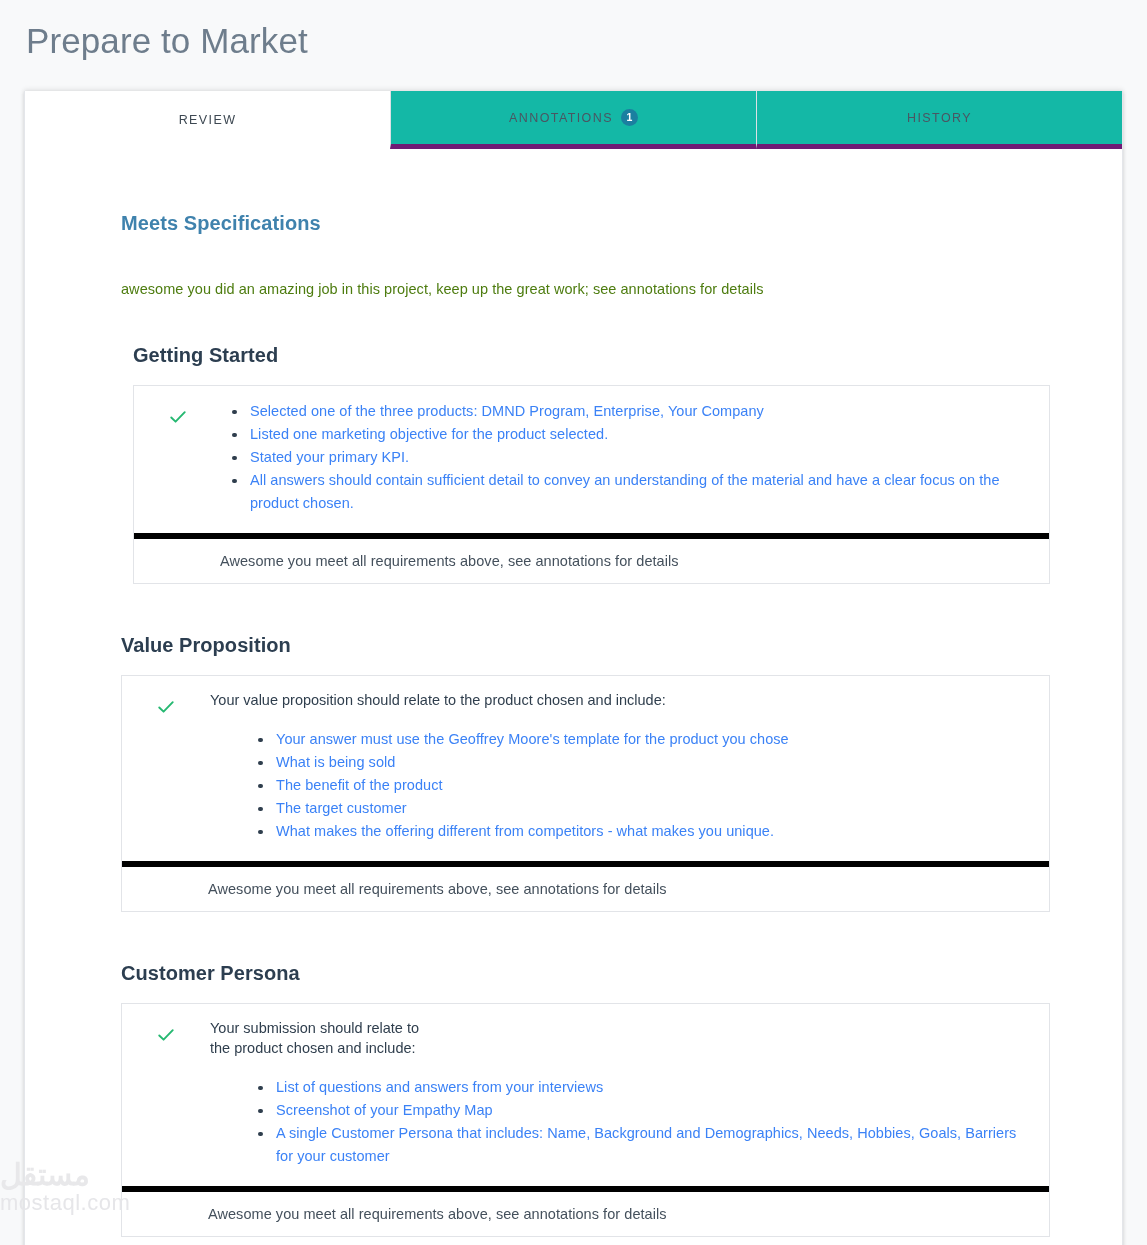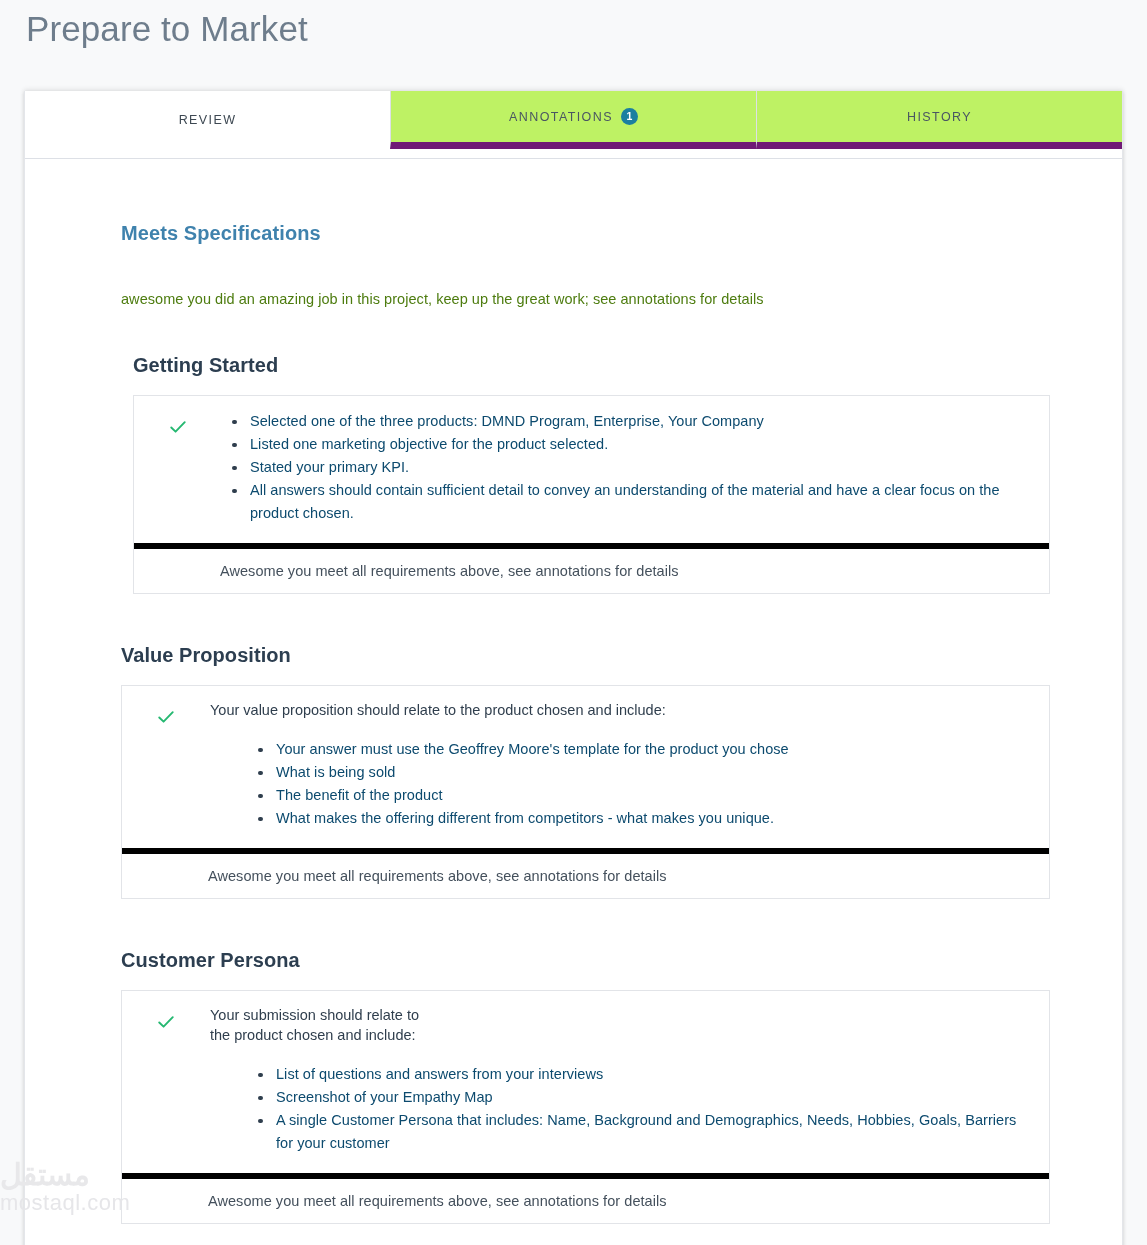--- a/index.html
+++ b/index.html
@@ -16,21 +16,21 @@
     position: relative;
     width: 1147px;
     height: 1245px;
     background: #f8f9fa;
   }
 
   
   .page-title {
     position: absolute;
     left: 26px;
-    top: 6px;
+    top: 18px;
     font-size: 35px;
     font-weight: 300;
     color: #6e7d8c;
     letter-spacing: 0.1px;
     line-height: 46px;
     white-space: nowrap;
   }
 
   
   .card {
@@ -42,34 +42,34 @@
     background: #ffffff;
     border: 1px solid #e4e6ea;
     border-top: none;
     box-shadow: 0 1px 4px rgba(0,0,0,0.13), 0 -2px 5px rgba(0,0,0,0.07);
   }
 
   
   .tabs {
     display: flex;
     width: 100%;
-    height: 68px;
+    height: 58px;
     border-bottom: 1px solid #dde0e6;
   }
   .tab {
     flex: 1 1 0;
     display: flex;
     align-items: center;
     justify-content: center;
     font-size: 12.5px;
     letter-spacing: 1.4px;
     color: #4a5662;
-    background: #bef264;
+    background: #14b8a6;
     border-left: 1px solid #dde0e6;
-    border-bottom: 7px solid #701a75;
+    border-bottom: 5px solid #701a75;
     cursor: pointer;
     height: 58px;
     user-select: none;
   }
   .tab:first-child { border-left: none; }
   .tab.active {
     background: #ffffff;
     border-bottom: 1px solid transparent;
     color: #3d4852;
   }
@@ -162,21 +162,21 @@
     margin: 0;
     padding: 0;
   }
   ul.rubric-list.indented { margin-top: 18px; margin-left: 38px; }
 
   ul.rubric-list li {
     position: relative;
     padding-left: 28px;
     font-size: 14.5px;
     line-height: 23px;
-    color: #0c4a6e;
+    color: #3b82f6;
     margin-bottom: 0px;
     letter-spacing: 0.05px;
   }
   ul.rubric-list li + li { margin-top: 0px; }
   ul.rubric-list li::before {
     content: "";
     position: absolute;
     left: 10px;
     top: 9.5px;
     width: 4.5px;
@@ -279,20 +279,21 @@
                       <path d="M2.5 10.5 L7.3 15.2 L17.5 4.6" stroke="#25b871" stroke-width="2.1" stroke-linecap="round" stroke-linejoin="round"></path>
                     </svg>
                   </span>
                 </div>
                 <div class="rubric-text">
                   <div class="rubric-lead">Your value proposition should relate to the product chosen and include:</div>
                   <ul class="rubric-list indented">
                     <li>Your answer must use the Geoffrey Moore's template for the product you chose</li>
                     <li>What is being sold</li>
                     <li>The benefit of the product</li>
+                    <li>The target customer</li>
                     <li>What makes the offering different from competitors - what makes you unique.</li>
                   </ul>
                 </div>
               </div>
               <div class="rubric-footer">Awesome you meet all requirements above, see annotations for details</div>
             </div>
           </div>
           <div class="section" style="margin-top: 50px;">
             <h3 class="section-title">Customer Persona</h3>
             <div class="rubric-box">

